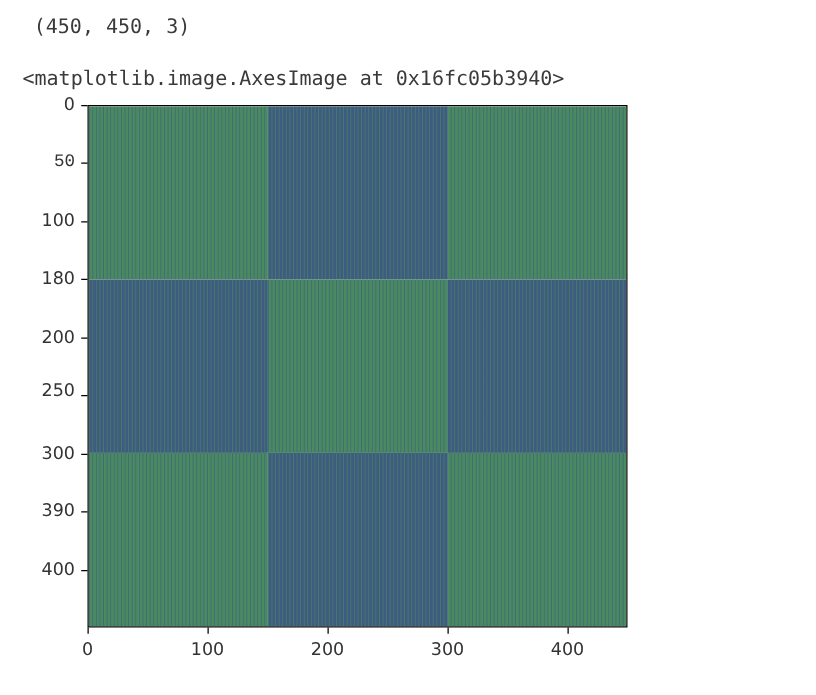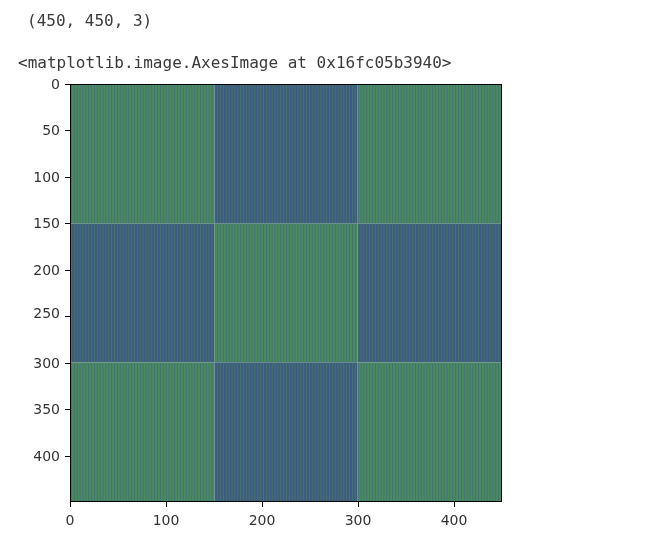--- a/index.html
+++ b/index.html
@@ -97,33 +97,33 @@
         <rect x="150" y="150" width="150" height="150" fill="url(#p-green)"></rect>
         <rect x="300" y="150" width="150" height="150" fill="url(#p-blue)"></rect>
         <rect x="0" y="300" width="150" height="150" fill="url(#p-green)"></rect>
         <rect x="150" y="300" width="150" height="150" fill="url(#p-blue)"></rect>
         <rect x="300" y="300" width="150" height="150" fill="url(#p-green)"></rect>
       </svg>
   </div>
   <div id="yticks-host">
       <div class="ytick" style="top: 6px;">0</div>
       <div class="ytick-mark" style="top: 6px;"></div>
-      <div class="ytick" style="top: 52.4444px;">50</div>
+      <div class="ytick" style="top: 52.4444px; font-family: Liberation Mono, monospace;">50</div>
       <div class="ytick-mark" style="top: 52.4444px;"></div>
       <div class="ytick" style="top: 98.8889px;">100</div>
       <div class="ytick-mark" style="top: 98.8889px;"></div>
-      <div class="ytick" style="top: 145.333px;">150</div>
+      <div class="ytick" style="top: 145.333px;">180</div>
       <div class="ytick-mark" style="top: 145.333px;"></div>
       <div class="ytick" style="top: 191.778px;">200</div>
       <div class="ytick-mark" style="top: 191.778px;"></div>
       <div class="ytick" style="top: 235px;">250</div>
       <div class="ytick-mark" style="top: 238.222px;"></div>
       <div class="ytick" style="top: 284.667px;">300</div>
       <div class="ytick-mark" style="top: 284.667px;"></div>
-      <div class="ytick" style="top: 331.111px;">350</div>
+      <div class="ytick" style="top: 331.111px;">390</div>
       <div class="ytick-mark" style="top: 331.111px;"></div>
       <div class="ytick" style="top: 377.556px;">400</div>
       <div class="ytick-mark" style="top: 377.556px;"></div>
     </div>
   <div id="xticks-host">
       <div class="xtick" style="left: 52px;">0</div>
       <div class="xtick-mark" style="left: 52px;"></div>
       <div class="xtick" style="left: 148px;">100</div>
       <div class="xtick-mark" style="left: 148px;"></div>
       <div class="xtick" style="left: 244px;">200</div>

